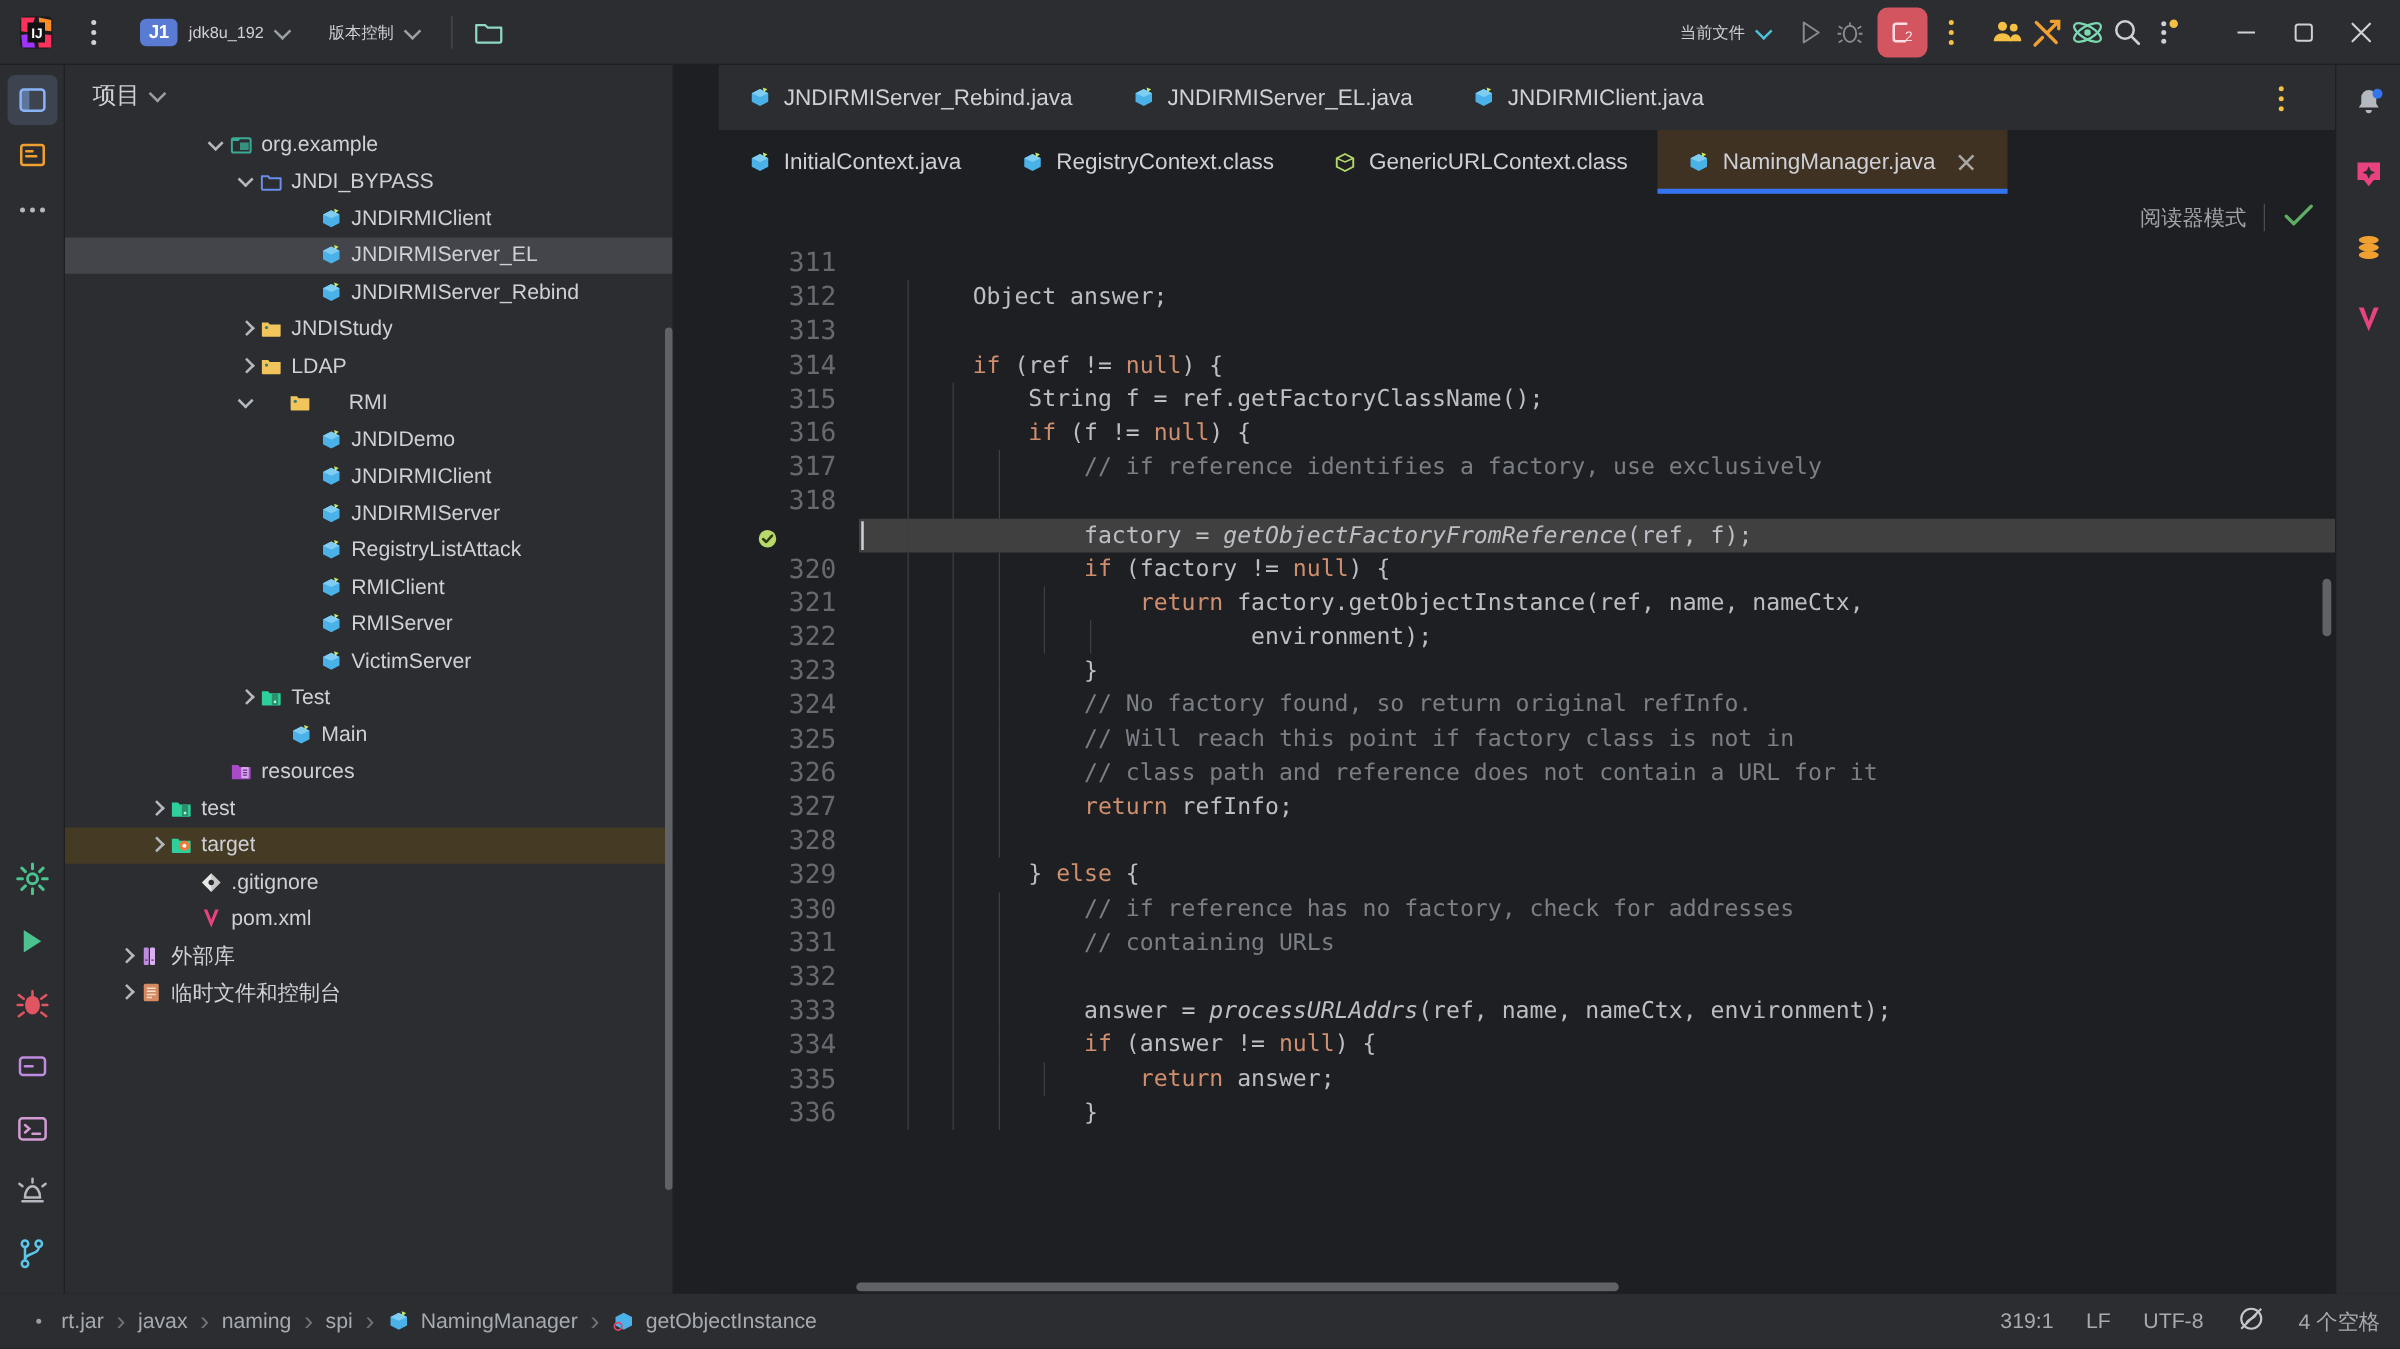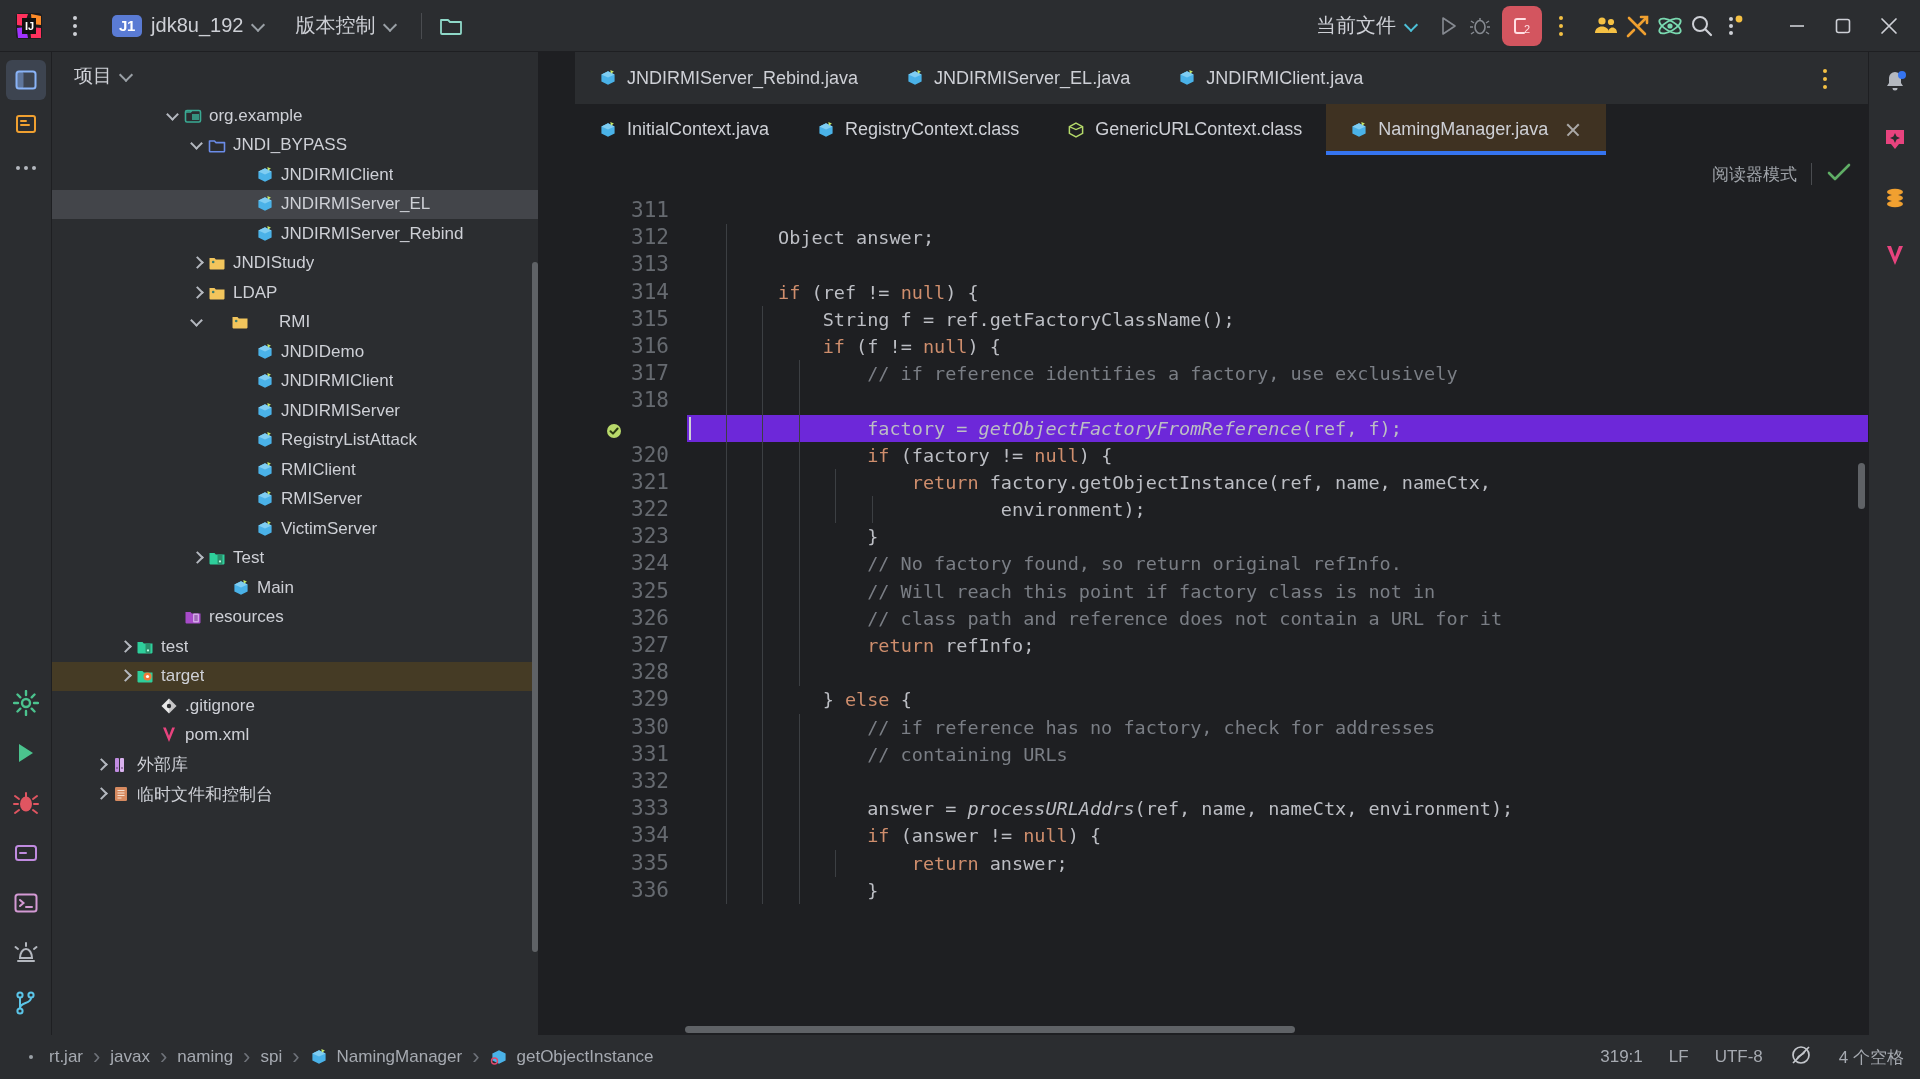--- a/index.html
+++ b/index.html
@@ -31,21 +31,21 @@
   .kebab-v i { width:4px;height:4px;border-radius:50%;background:#ced0d6; display:block;}
   .kebab-v.yellow i { background: #f5c144; }
   .jdk-chip {
     display:flex; align-items:center; gap:9px; padding: 3px 8px; border-radius:6px;
     cursor:pointer;
   }
   .jdk-badge {
     background:#5a7bd4; color:#fff; font-size:15px; font-weight:700;
     border-radius:5px; padding:2px 7px; line-height:18px; letter-spacing:-.3px;
   }
-  .tb-label { font-size:20px; color:#ced0d6; }
+  .tb-label { font-size:13px; color:#ced0d6; }
   .chev { display:inline-block; width:13px; height:13px; position:relative; }
   .chev::after {
     content:''; position:absolute; left:1px; top:1px; width:8px; height:8px;
     border-right:2px solid #9aa0a6; border-bottom:2px solid #9aa0a6;
     transform: rotate(45deg);
   }
   .chev.cyan::after { border-color:#4dc0d8; }
   .vcs-chip { display:flex; align-items:center; gap:9px; padding:3px 8px; margin-left:14px; cursor:pointer;}
   .tb-sep { width:1px; height:26px; background:#4a4c50; margin:0 16px; }
   .folder-ic { width:26px;height:26px; cursor:pointer; }
@@ -137,21 +137,21 @@
   }
   .gline { height:27.2px; line-height:27.2px; padding-right:18px; position:relative;}
   .gline.hl { color:#8a8f97; }
   .gutter-icon { position:absolute; left:30px; top:5px; }
   .code {
     flex:1 1 auto; position:relative; overflow:hidden;
     font-family:"DejaVu Sans Mono","Liberation Mono",monospace;
     font-size:18.5px; padding-top:4px; white-space:pre;
   }
   .cline { height:27.2px; line-height:27.2px; padding-left:2px; position:relative; }
-  .cline.hl { background:#6d28d9; }
+  .cline.hl { background:#404040; }
   .ind {
     position:absolute; top:0; bottom:0; width:1px; background:#3c3f43;
   }
   .kw { color:#cf8e6d; }
   .cmt { color:#7a7e85; }
   .mth { color:#bcbec4; font-style:italic; }
   .txt { color:#bcbec4; }
   .caret { position:absolute; width:2px; top:2px; bottom:2px; background:#ced0d6; left:2px;}
 
   .vscroll { position:absolute; right:3px; width:7px; background:#5f6266; border-radius:4px; }

